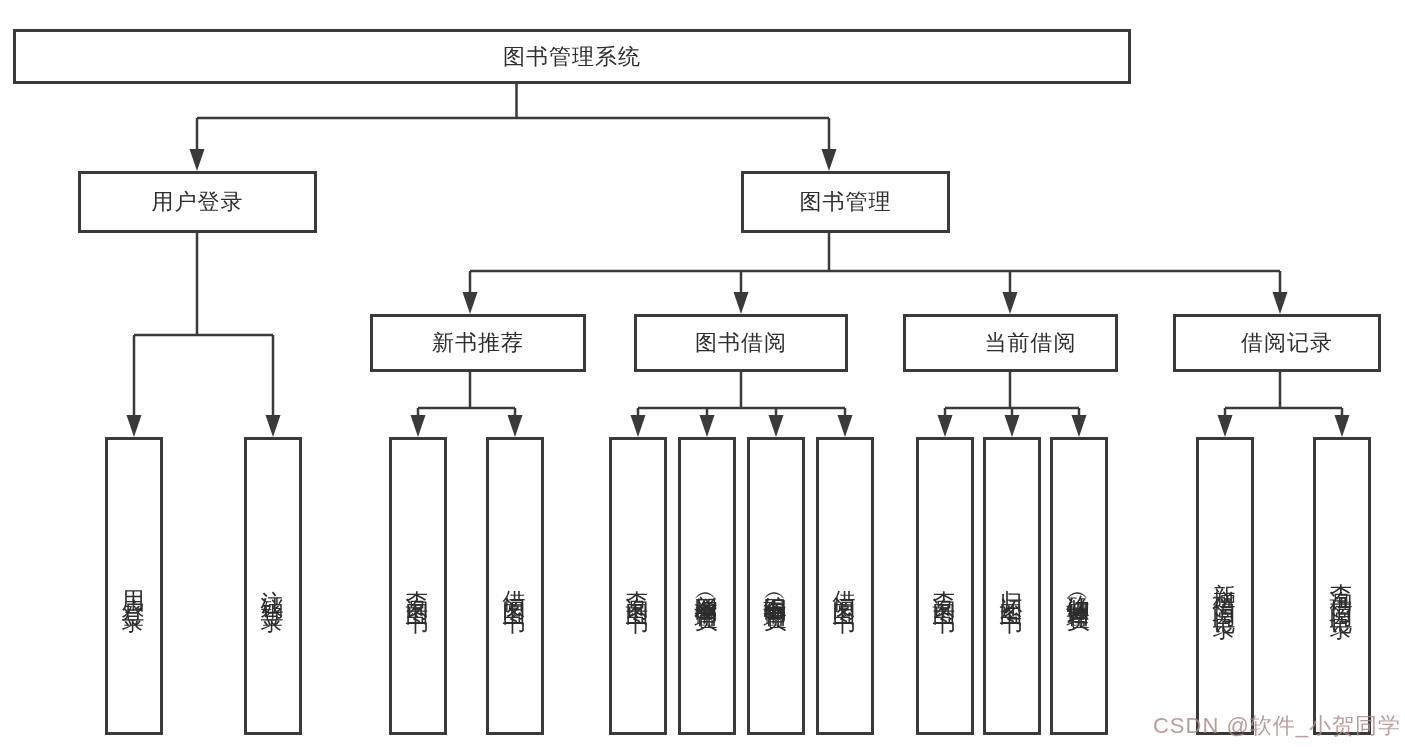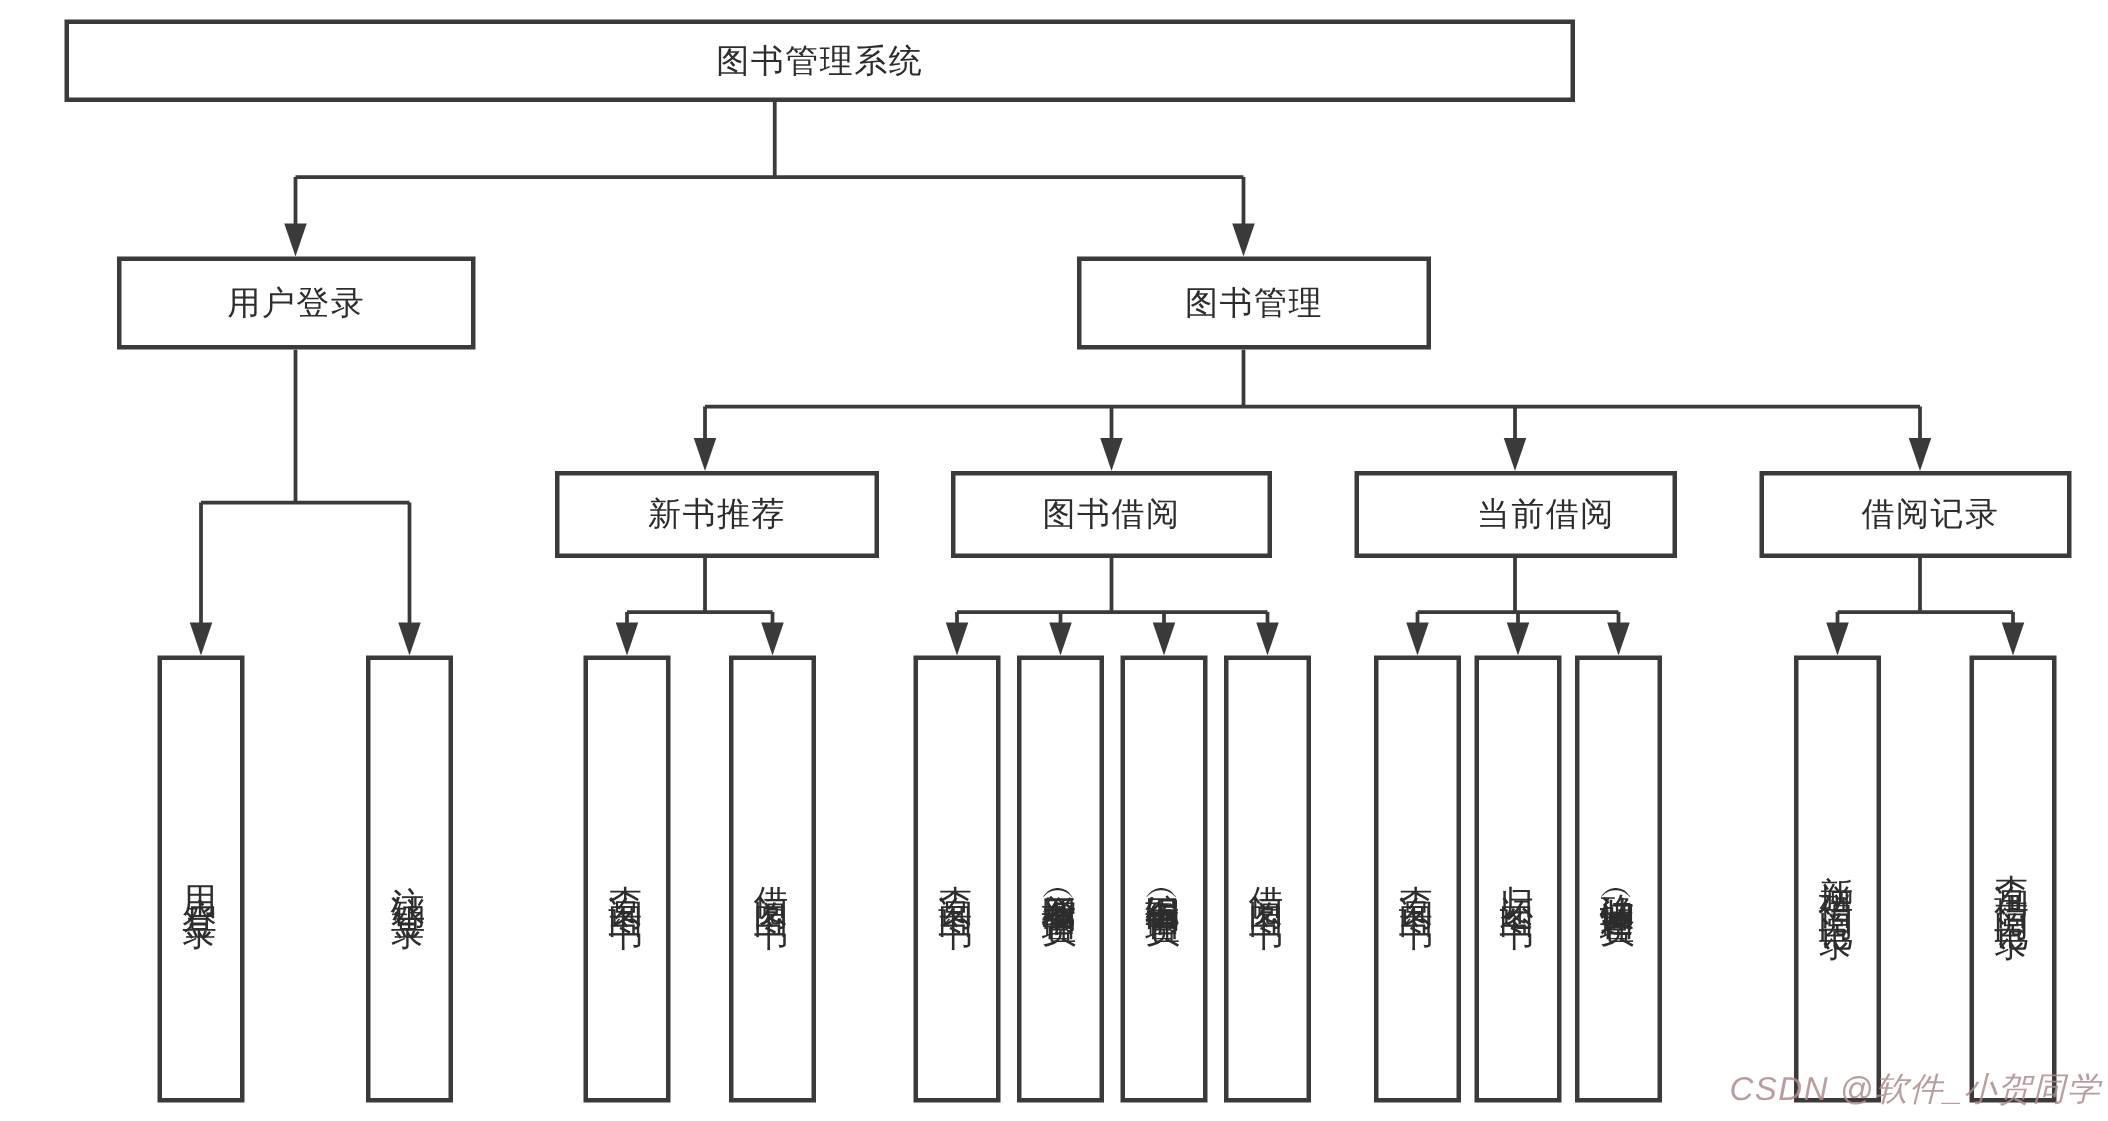--- a/index.html
+++ b/index.html
@@ -28,24 +28,24 @@
     border: 3px solid #3a3a3a;
     color: #2d2d2d;
     display: flex;
     align-items: center;
     justify-content: center;
     z-index: 1;
     font-size: 22px;
     letter-spacing: 1px;
   }
   
-  .n-root { left: 13px; top: 13px; width: 1007px; height: 55px; margin-left: 30px; }
+  .n-root { left: 13px; top: 29px; width: 1118px; height: 55px; }
   
   .n-l2a { left: 78px;  top: 171px; width: 239px; height: 62px; }
-  .n-l2b { left: 718px; top: 171px; width: 236px; height: 62px; }
+  .n-l2b { left: 741px; top: 171px; width: 209px; height: 62px; }
   
   .n-l3 { top: 314px; height: 58px; }
   .n-l3a { left: 370px;  width: 216px; }
   .n-l3b { left: 634px;  width: 214px; }
   .n-l3c { left: 903px;  width: 215px; padding-left: 40px; }
   .n-l3d { left: 1173px; width: 208px; padding-left: 20px; }
   
   .leaf { top: 437px; height: 298px; width: 58px; }
   .leaf span {
     writing-mode: vertical-rl;
@@ -63,21 +63,20 @@
   .lf-d3 { left: 1050px; }
   .lf-e1 { left: 1196px; } .lf-e2 { left: 1313px; }
   .watermark {
     position: absolute;
     right: 4px;
     bottom: 6px;
     font-size: 22px;
     color: rgba(174, 140, 140, 0.85);
     z-index: 2;
     letter-spacing: 1px;
-    font-style: italic;
   }
 </style>
 </head>
 <body>
 
 <div class="canvas">
 
   <svg class="connectors" width="1405" height="747" viewBox="0 0 1405 747">
     <g stroke="#3a3a3a" stroke-width="2.5" fill="none">
 

